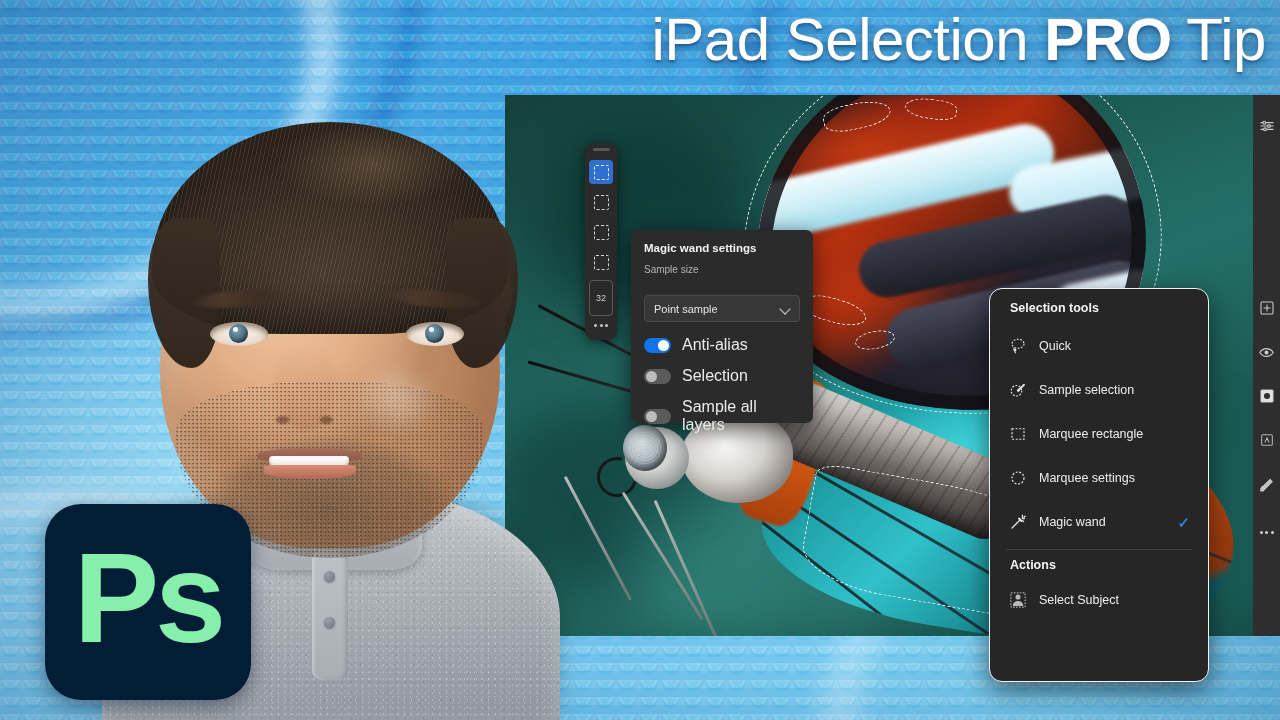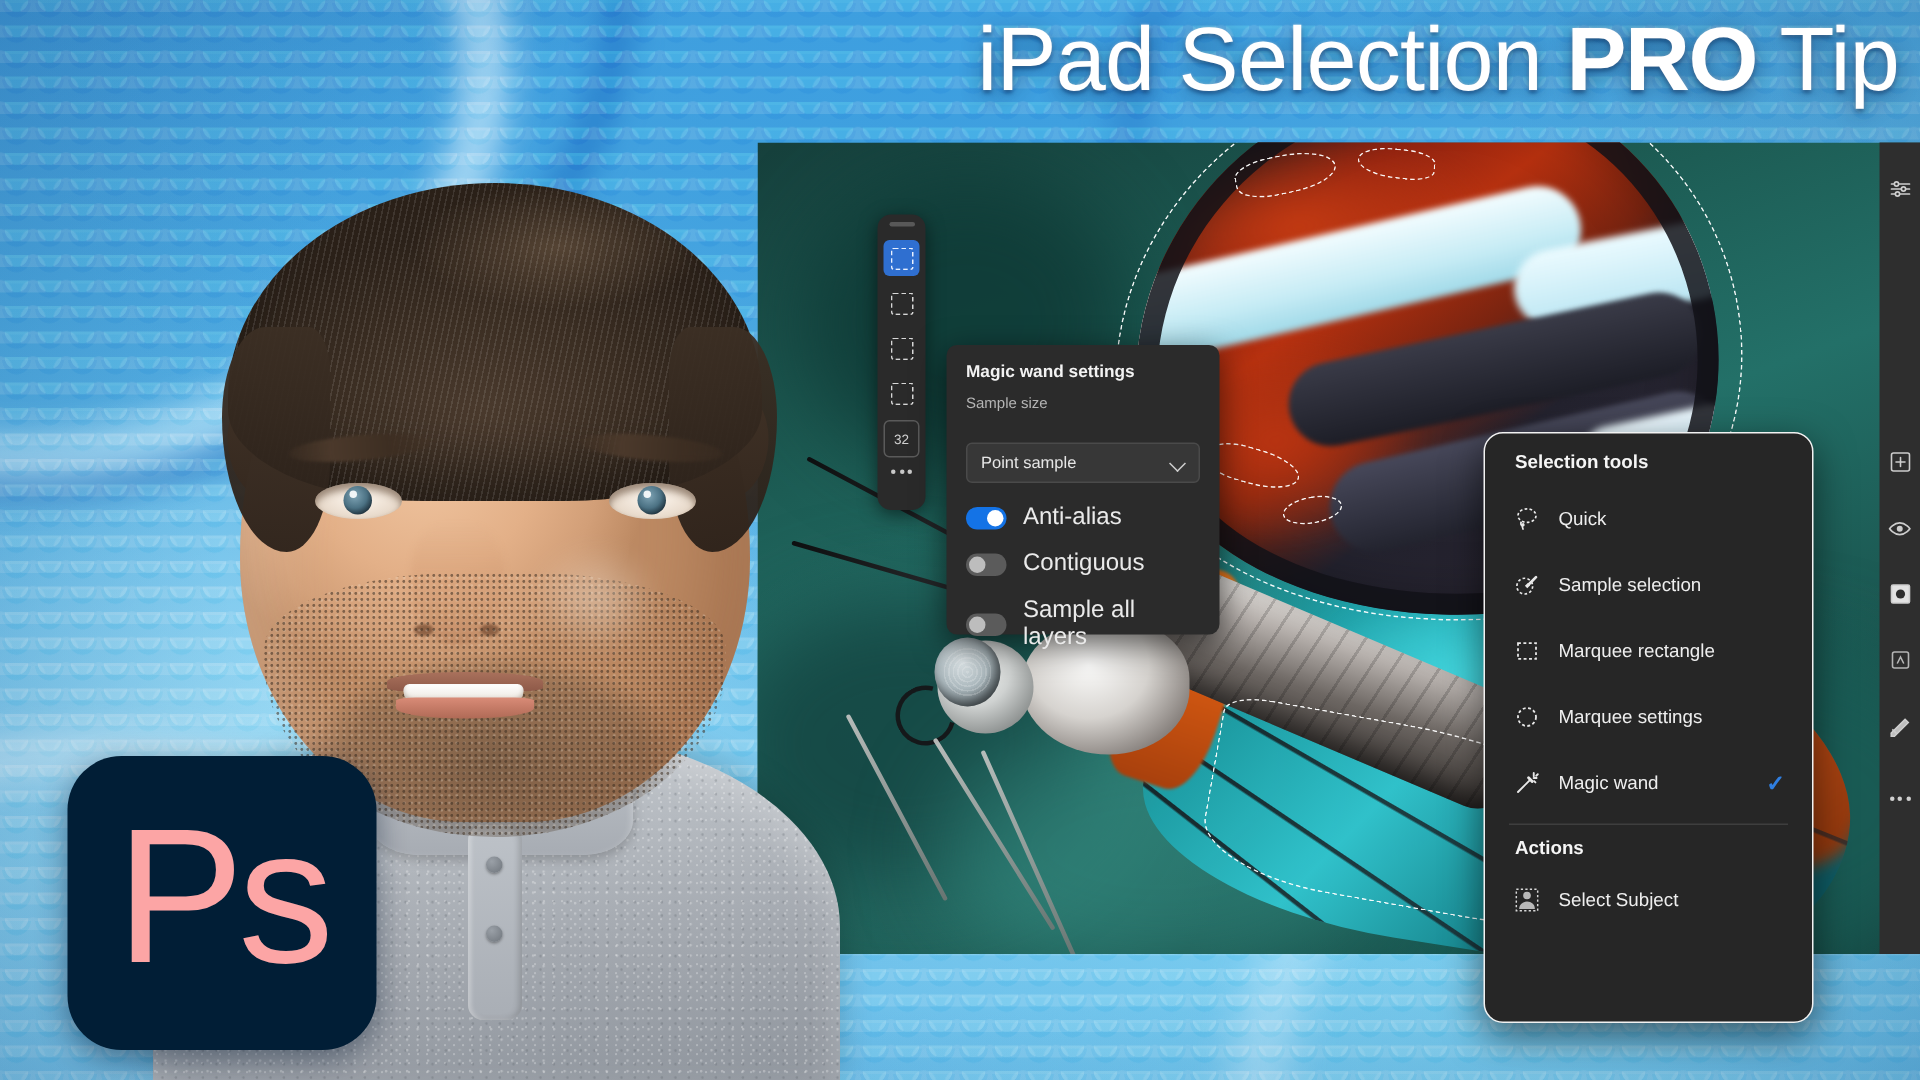--- a/index.html
+++ b/index.html
@@ -570,21 +570,21 @@
     margin-bottom: 9px;
   }
   .rail-btn {
     width: 24px; height: 24px;
     margin-bottom: 6px;
     display:flex; align-items:center; justify-content:center;
     border-radius: 4px;
   }
   .rail-btn.active { background: #2f6fd0; }
   .rail-num {
-    width: 24px; height: 25px;
+    width: 24px; height: 36px;
     border: 1px solid #5a5a5a;
     border-radius: 4px;
     color: #cfcfcf;
     font-size: 9px;
     display:flex; align-items:center; justify-content:center;
     margin-bottom: 7px;
   }
   .rail-dots {
     display:flex; gap:2.5px; margin-top:1px;
   }
@@ -732,23 +732,23 @@
     position: absolute;
     left: 45px; bottom: 20px;
     width: 206px; height: 196px;
     background: #011E36;
     border-radius: 36px;
     z-index: 70;
     display:flex; align-items:center; justify-content:center;
     box-shadow: 0 6px 20px rgba(0,20,45,.45);
   }
   #ps-logo .ps-text {
-    color: #fca5a5;
+    color: #86efac;
     font-size: 128px;
-    font-weight: 400;
+    font-weight: 700;
     line-height: 1;
     letter-spacing: -4px;
     font-family: "Liberation Sans", sans-serif;
     transform: translateY(-4px);
   }
 </style>
 </head>
 <body>
 
 <div id="stage">
@@ -885,21 +885,21 @@
     <div class="wp-row">
       <span class="toggle on">
           <span class="knob"></span>
         </span>
       <span class="lbl">Anti-alias</span>
     </div>
     <div class="wp-row">
       <span class="toggle">
           <span class="knob"></span>
         </span>
-      <span class="lbl">Contiguous</span>
+      <span class="lbl">Selection</span>
     </div>
     <div class="wp-row">
       <span class="toggle">
           <span class="knob"></span>
         </span>
       <span class="lbl">Sample all layers</span>
     </div>
   </div>
 
   <div id="sel-panel">

